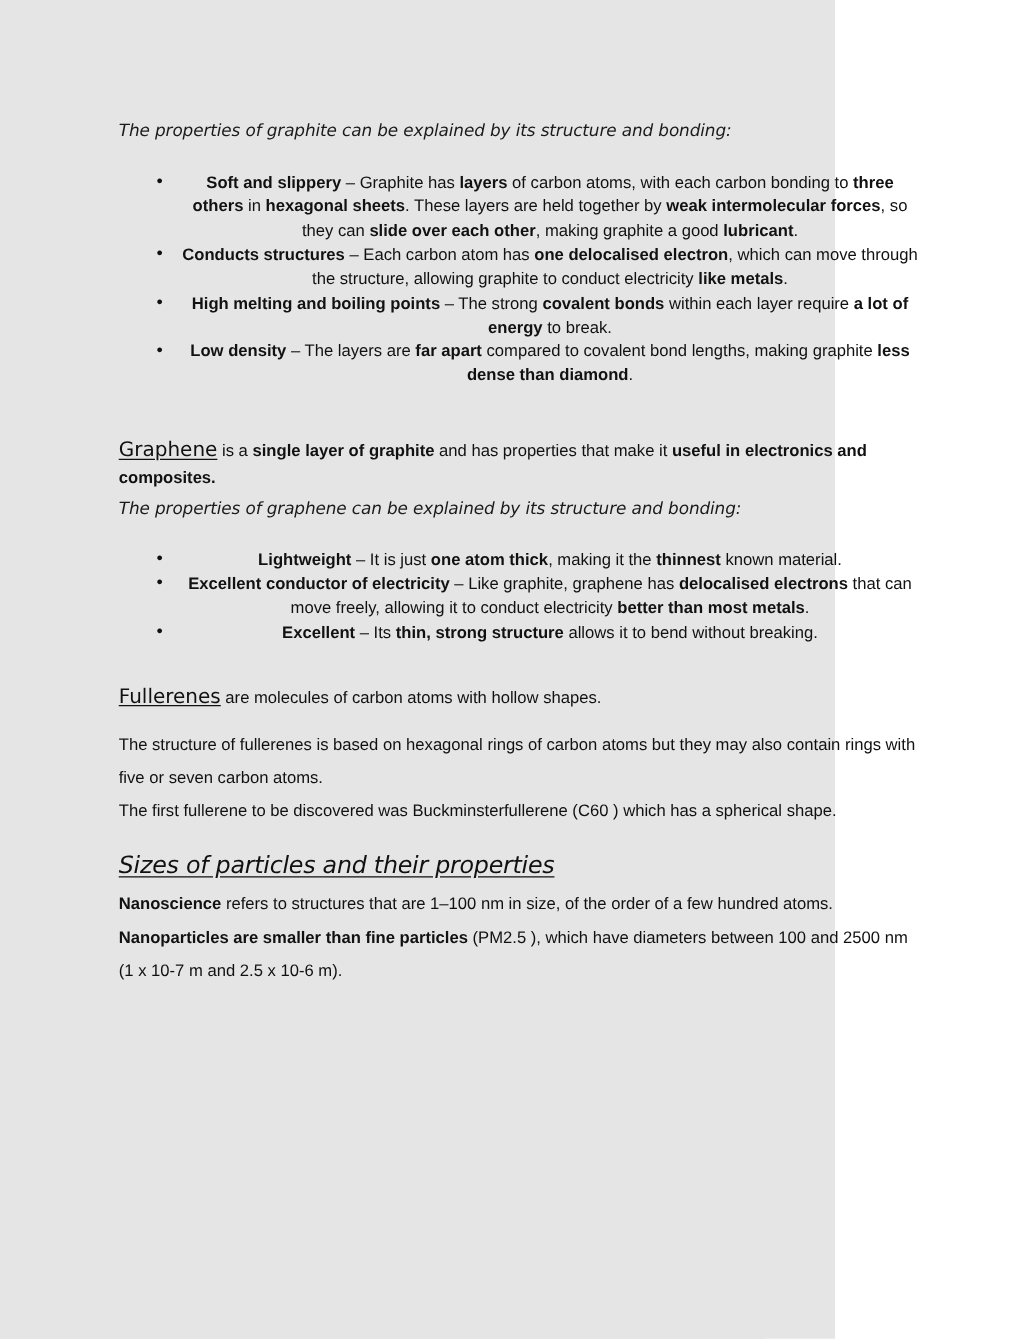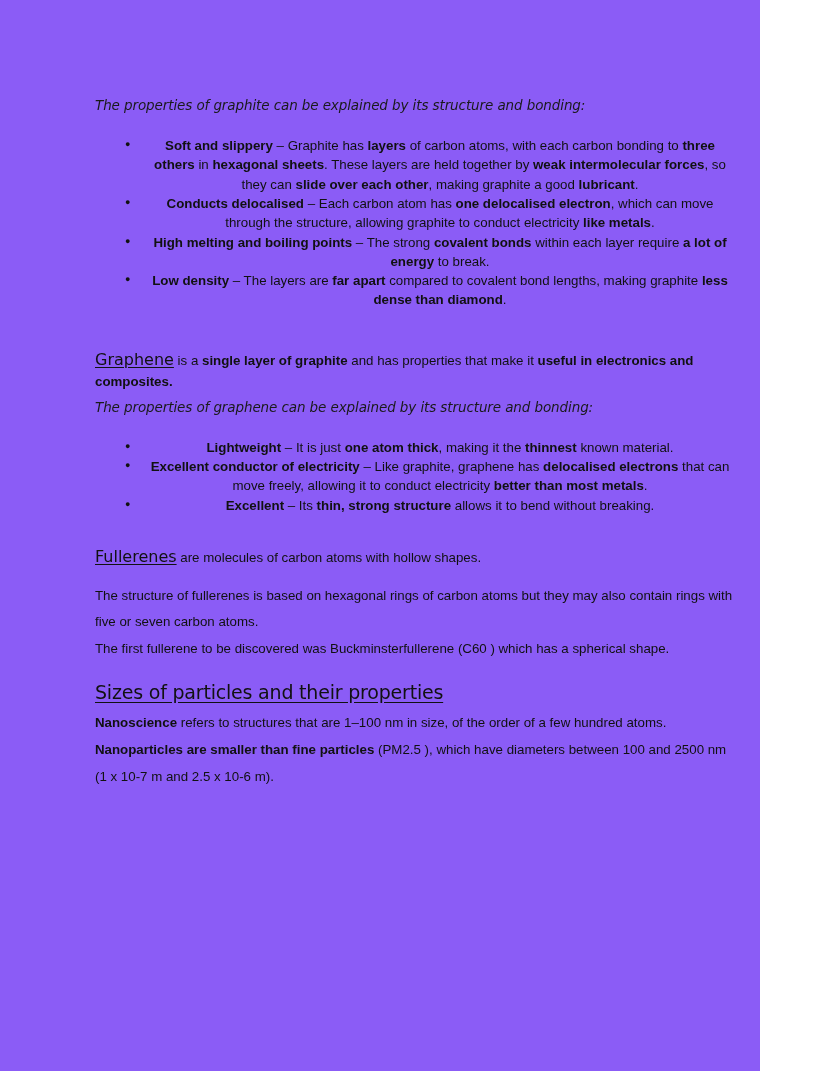--- a/index.html
+++ b/index.html
@@ -14,23 +14,23 @@
     position: relative;
     overflow: hidden;
     font-family: "Liberation Sans", sans-serif;
     color: #111111;
     -webkit-font-smoothing: antialiased;
   }
 
   .page {
     position: absolute;
     left: 0; top: 0;
-    width: 760px;
+    width: 668px;
     height: 1071px;
-    background: #8b5cf6;
+    background: #e5e5e5;
   }
 
   .content {
     position: absolute;
     left: 95px;
     top: 96px;
     width: 640px;
   }
 
   
@@ -91,20 +91,21 @@
   .section-title {
     font-family: "DejaVu Sans", sans-serif;
     font-size: 19px;
     font-weight: 400;
     text-decoration: underline;
     text-underline-offset: 3px;
     color: #111111;
     margin: 0;
     line-height: 1.25;
     letter-spacing: -0.2px;
+    font-style: italic;
   }
 
   
   .para {
     font-size: 13.3px;
     line-height: 2.0;
     margin: 0;
     color: #111111;
   }
 
@@ -123,21 +124,21 @@
 
     <p class="lead-italic">The properties of graphite can be explained by its structure and bonding:</p>
 
     <div class="sp-22"></div>
 
     <ul class="bullets">
       <li>
         <b>Soft and slippery</b><span> – </span><span>Graphite has <b>layers</b> of carbon atoms, with each carbon bonding to <b>three others</b> in <b>hexagonal sheets</b>. These layers are held together by <b>weak intermolecular forces</b>, so they can <b>slide over each other</b>, making graphite a good <b>lubricant</b>.</span>
       </li>
       <li>
-        <b>Conducts delocalised</b><span> – </span><span>Each carbon atom has <b>one delocalised electron</b>, which can move through the structure, allowing graphite to conduct electricity <b>like metals</b>.</span>
+        <b>Conducts structures</b><span> – </span><span>Each carbon atom has <b>one delocalised electron</b>, which can move through the structure, allowing graphite to conduct electricity <b>like metals</b>.</span>
       </li>
       <li>
         <b>High melting and boiling points</b><span> – </span><span>The strong <b>covalent bonds</b> within each layer require <b>a lot of energy</b> to break.</span>
       </li>
       <li>
         <b>Low density</b><span> – </span><span>The layers are <b>far apart</b> compared to covalent bond lengths, making graphite <b>less dense than diamond</b>.</span>
       </li>
     </ul>
 
     <div class="sp-38"></div>

